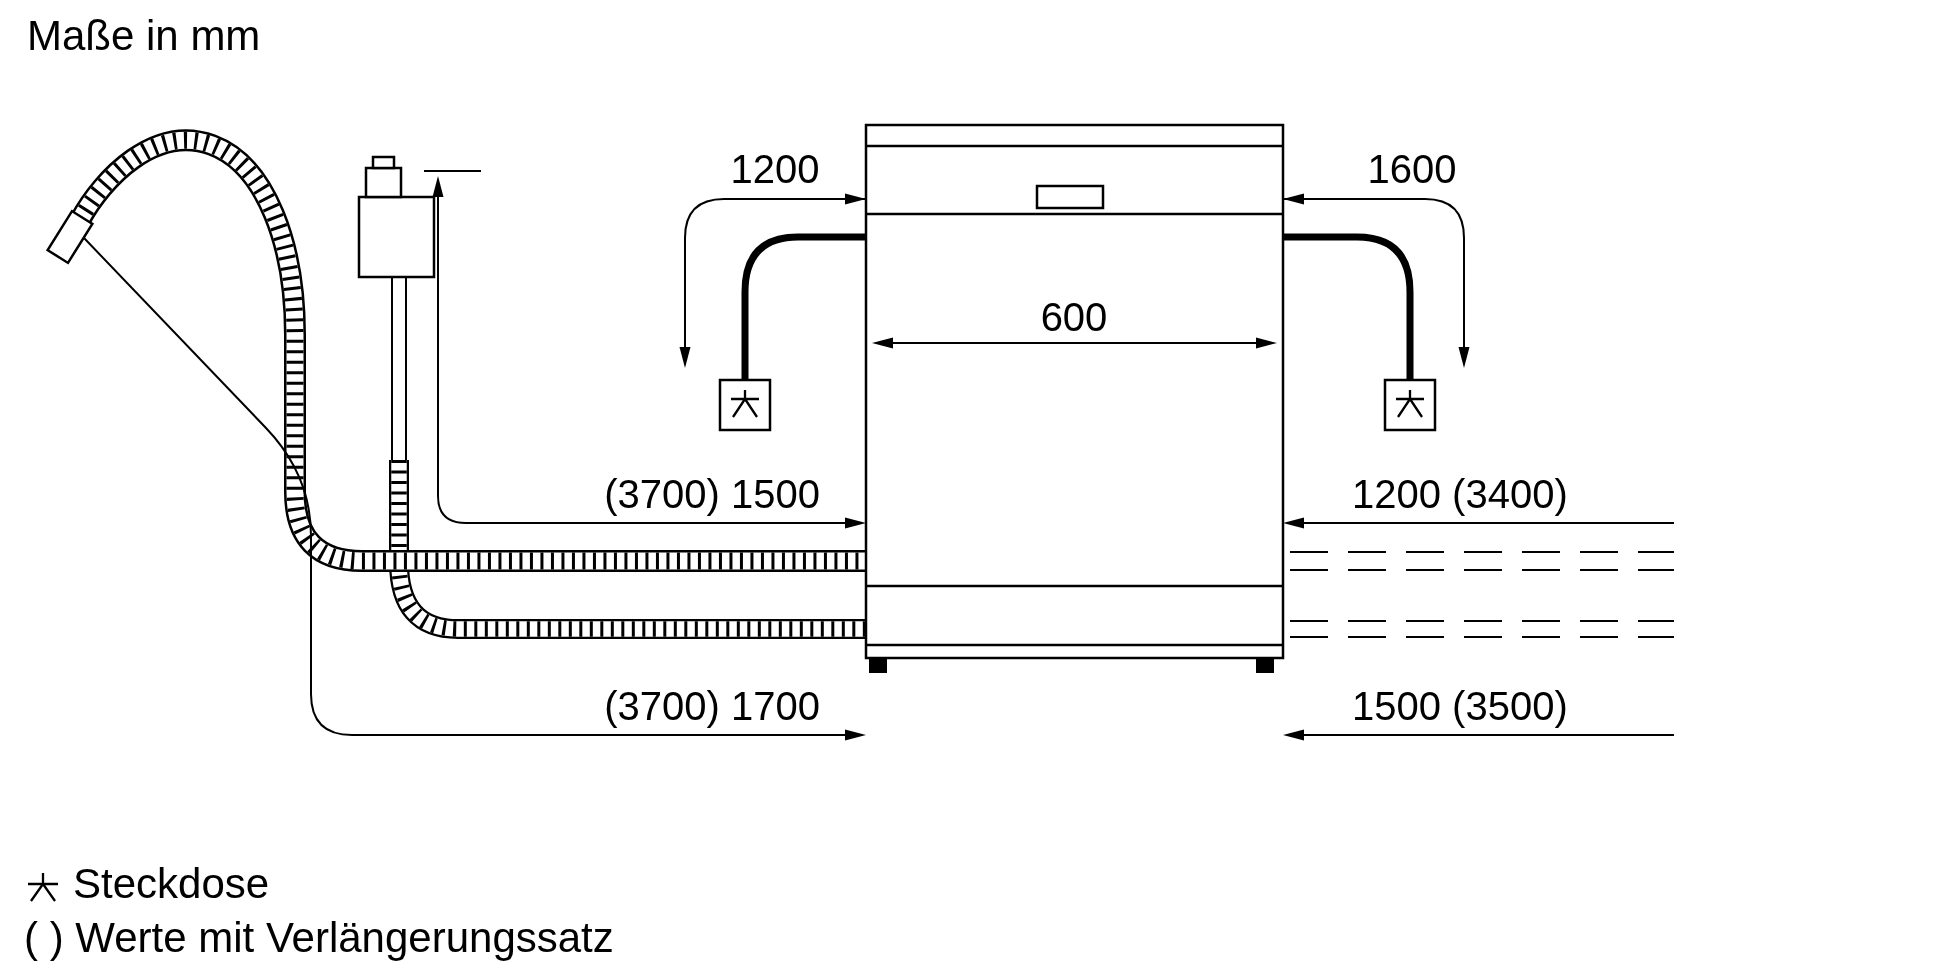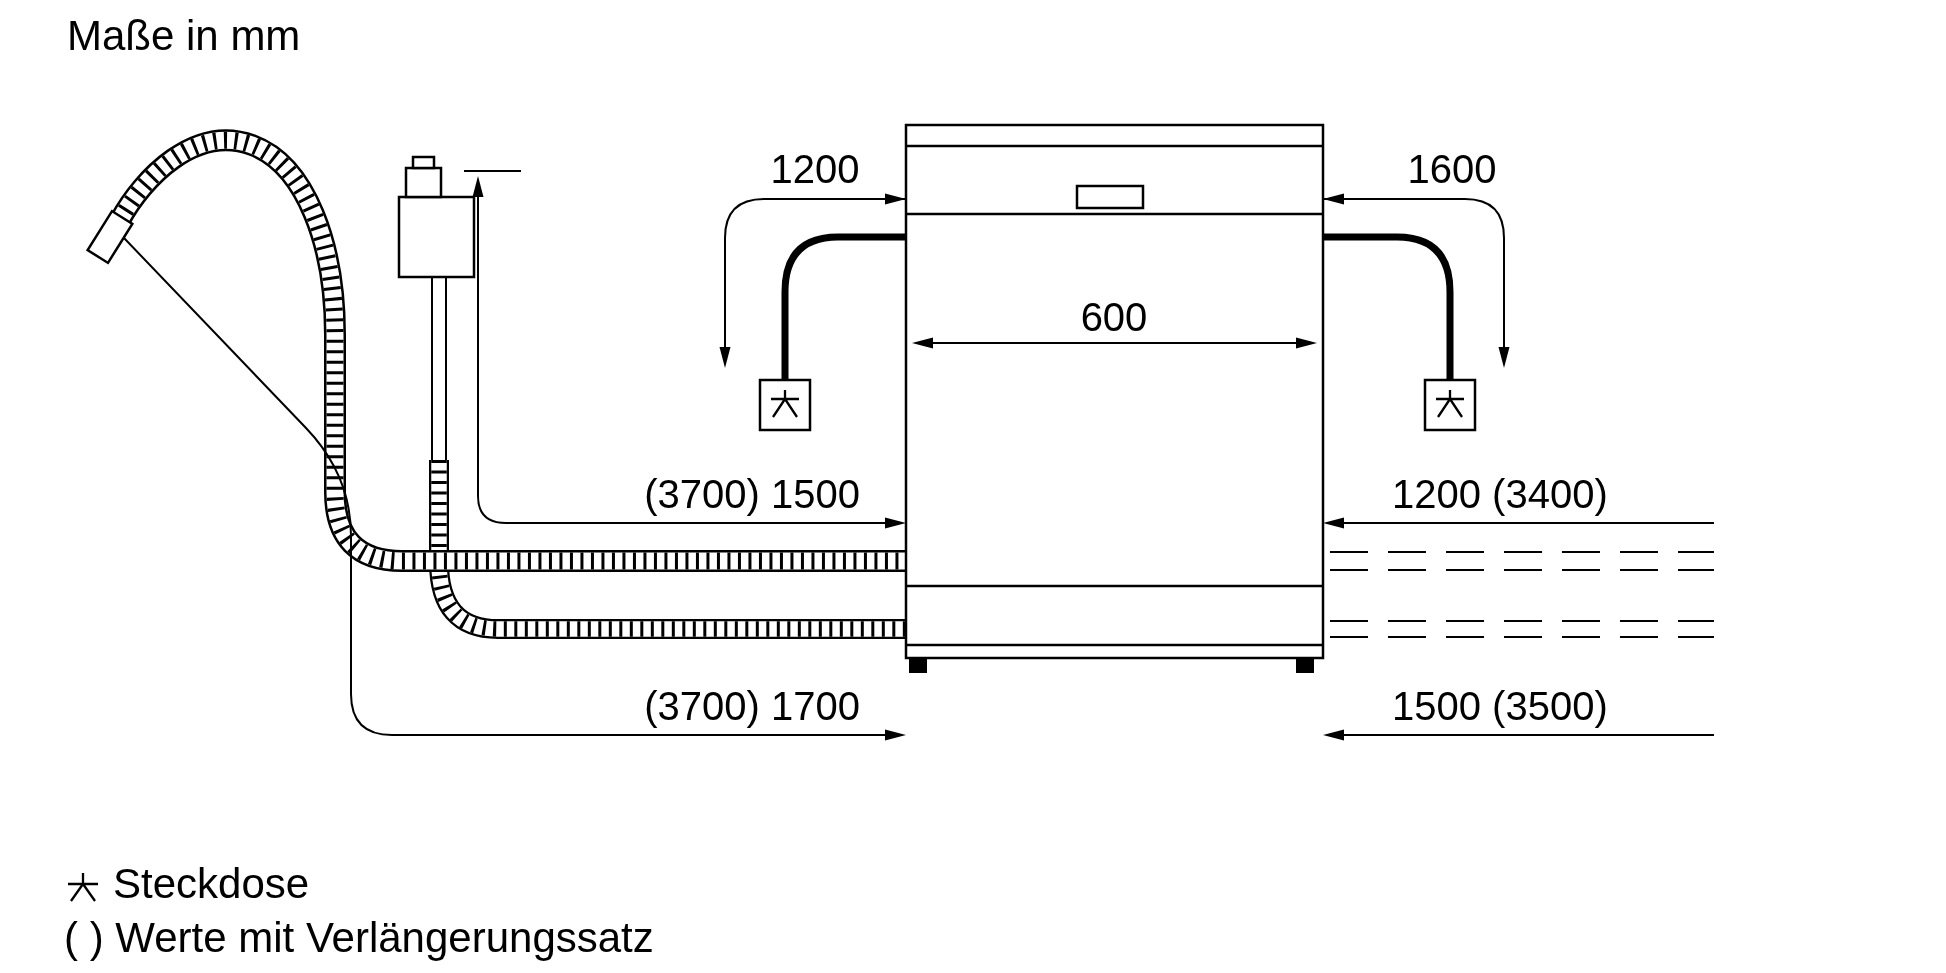--- a/index.html
+++ b/index.html
@@ -6,21 +6,20 @@
     margin: 0;
     padding: 0;
     background: #ffffff;
   }
   .canvas {
     position: relative;
     width: 1674px;
     height: 973px;
     background: #ffffff;
     overflow: hidden;
-    margin-left: 40px;
   }
   svg text {
     font-family: "Liberation Sans", sans-serif;
     fill: #000000;
   }
   .t-title  { font-size: 42px; }
   .t-dim    { font-size: 40px; }
   .t-legend { font-size: 42px; }
   .thin  { stroke: #000; stroke-width: 2;   fill: none; }
   .med   { stroke: #000; stroke-width: 2.3; fill: none; }

